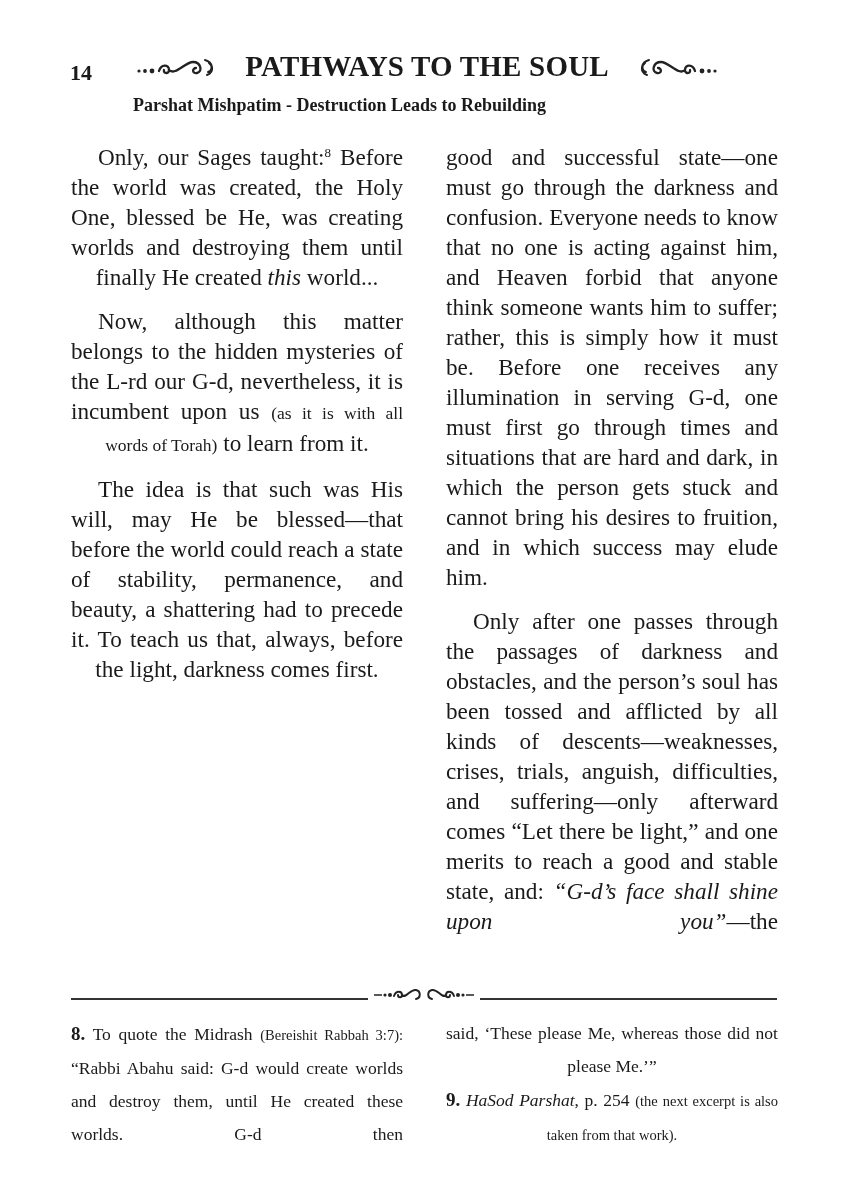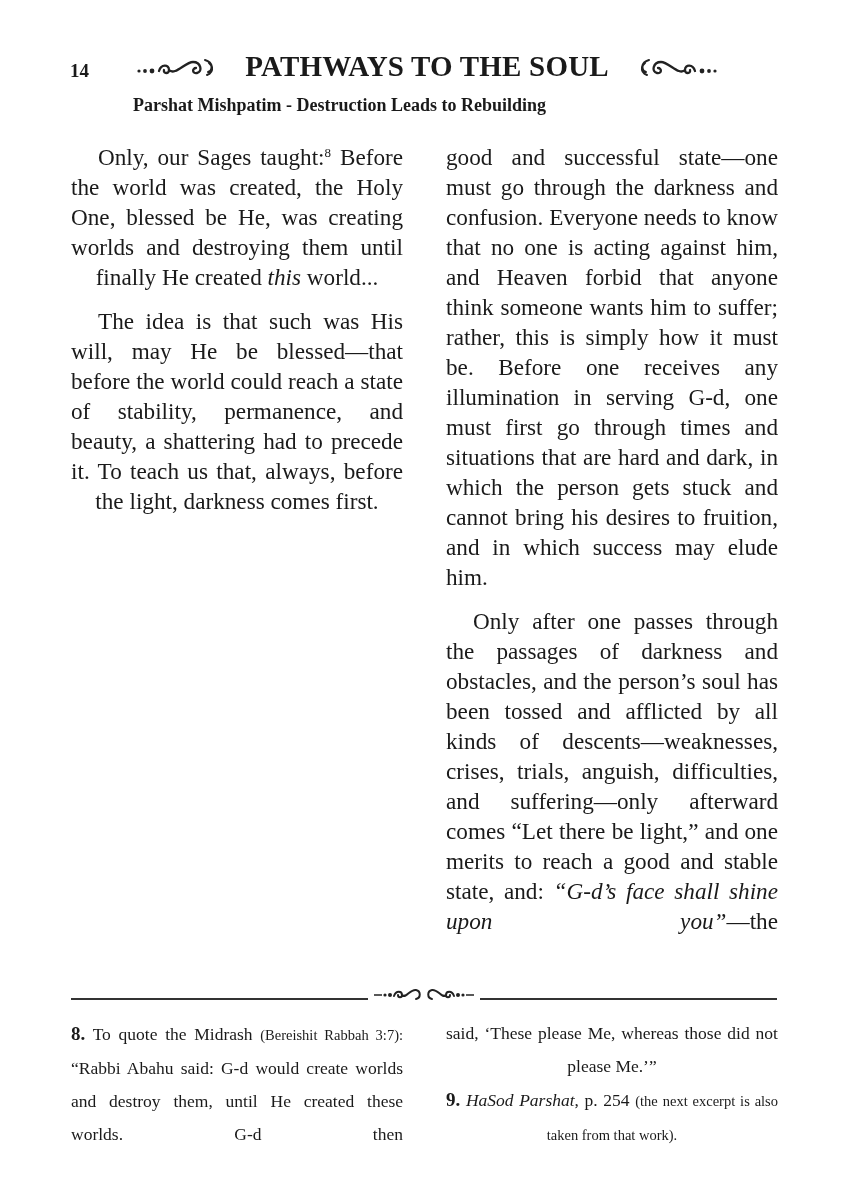--- a/index.html
+++ b/index.html
@@ -2,21 +2,21 @@
 <html><head>
 <meta charset="utf-8">
 <style>
   html, body { margin: 0; padding: 0; }
   body {
     width: 846px; height: 1200px; background: #ffffff; color: #1a1a1a;
     font-family: "Liberation Serif", "DejaVu Serif", serif;
     position: relative; overflow: hidden;
   }
   .header { position: absolute; left: 0; top: 0; width: 846px; }
-  .page-num { position: absolute; left: 70px; top: 60px; font-size: 19px; font-weight: bold; }
+  .page-num { position: absolute; left: 70px; top: 60px; font-size: 22px; font-weight: bold; }
   .running-title {
     position: absolute; left: 132px; top: 50px; width: 590px;
     display: flex; align-items: center; justify-content: center;
     font-size: 29px; font-weight: bold; letter-spacing: 0.2px; white-space: nowrap;
   }
   .orn { display: inline-block; width: 90px; height: 26px; }
   .orn svg { display: block; }
   .subtitle {
     position: absolute; left: 0; width: 679px; top: 95px; text-align: center;
     font-size: 18px; font-weight: bold;
@@ -84,20 +84,21 @@
       </svg>
     </span>
   </div>
   <div class="subtitle">Parshat Mishpatim - Destruction Leads to Rebuilding</div>
 </div>
 
 <div class="columns">
   <div class="col left">
     <p class="para"><span>Only, our Sages taught:</span><sup class="fn">8</sup><span> Before the world was created, the Holy One, blessed be He, was creating worlds and destroying them until finally He created </span><em>this</em><span> world...</span></p>
 
+    <p class="para"><span>Now, although this matter belongs to the hidden mysteries of the L-rd our G-d, nevertheless, it is incumbent upon us </span><span class="small">(as it is with all words of Torah)</span><span> to learn from it.</span></p>
 
     <p class="para">The idea is that such was His will, may He be blessed—that before the world could reach a state of stability, permanence, and beauty, a shattering had to precede it. To teach us that, always, before the light, darkness comes first.</p>
 
   </div>
 
   <div class="col right">
     <p class="para noindent cont-last-justify">good and successful state—one must go through the darkness and confusion. Everyone needs to know that no one is acting against him, and Heaven forbid that anyone think someone wants him to suffer; rather, this is simply how it must be. Before one receives any illumination in serving G-d, one must first go through times and situations that are hard and dark, in which the person gets stuck and cannot bring his desires to fruition, and in which success may elude him.</p>
     <p class="para cont-last-justify"><span>Only after one passes through the passages of darkness and obstacles, and the person’s soul has been tossed and afflicted by all kinds of descents—weaknesses, crises, trials, anguish, difficulties, and suffering—only afterward comes “Let there be light,” and one merits to reach a good and stable state, and: </span><em>“G-d’s face shall shine upon you”</em><span>—the</span></p>
   </div>
 </div>

